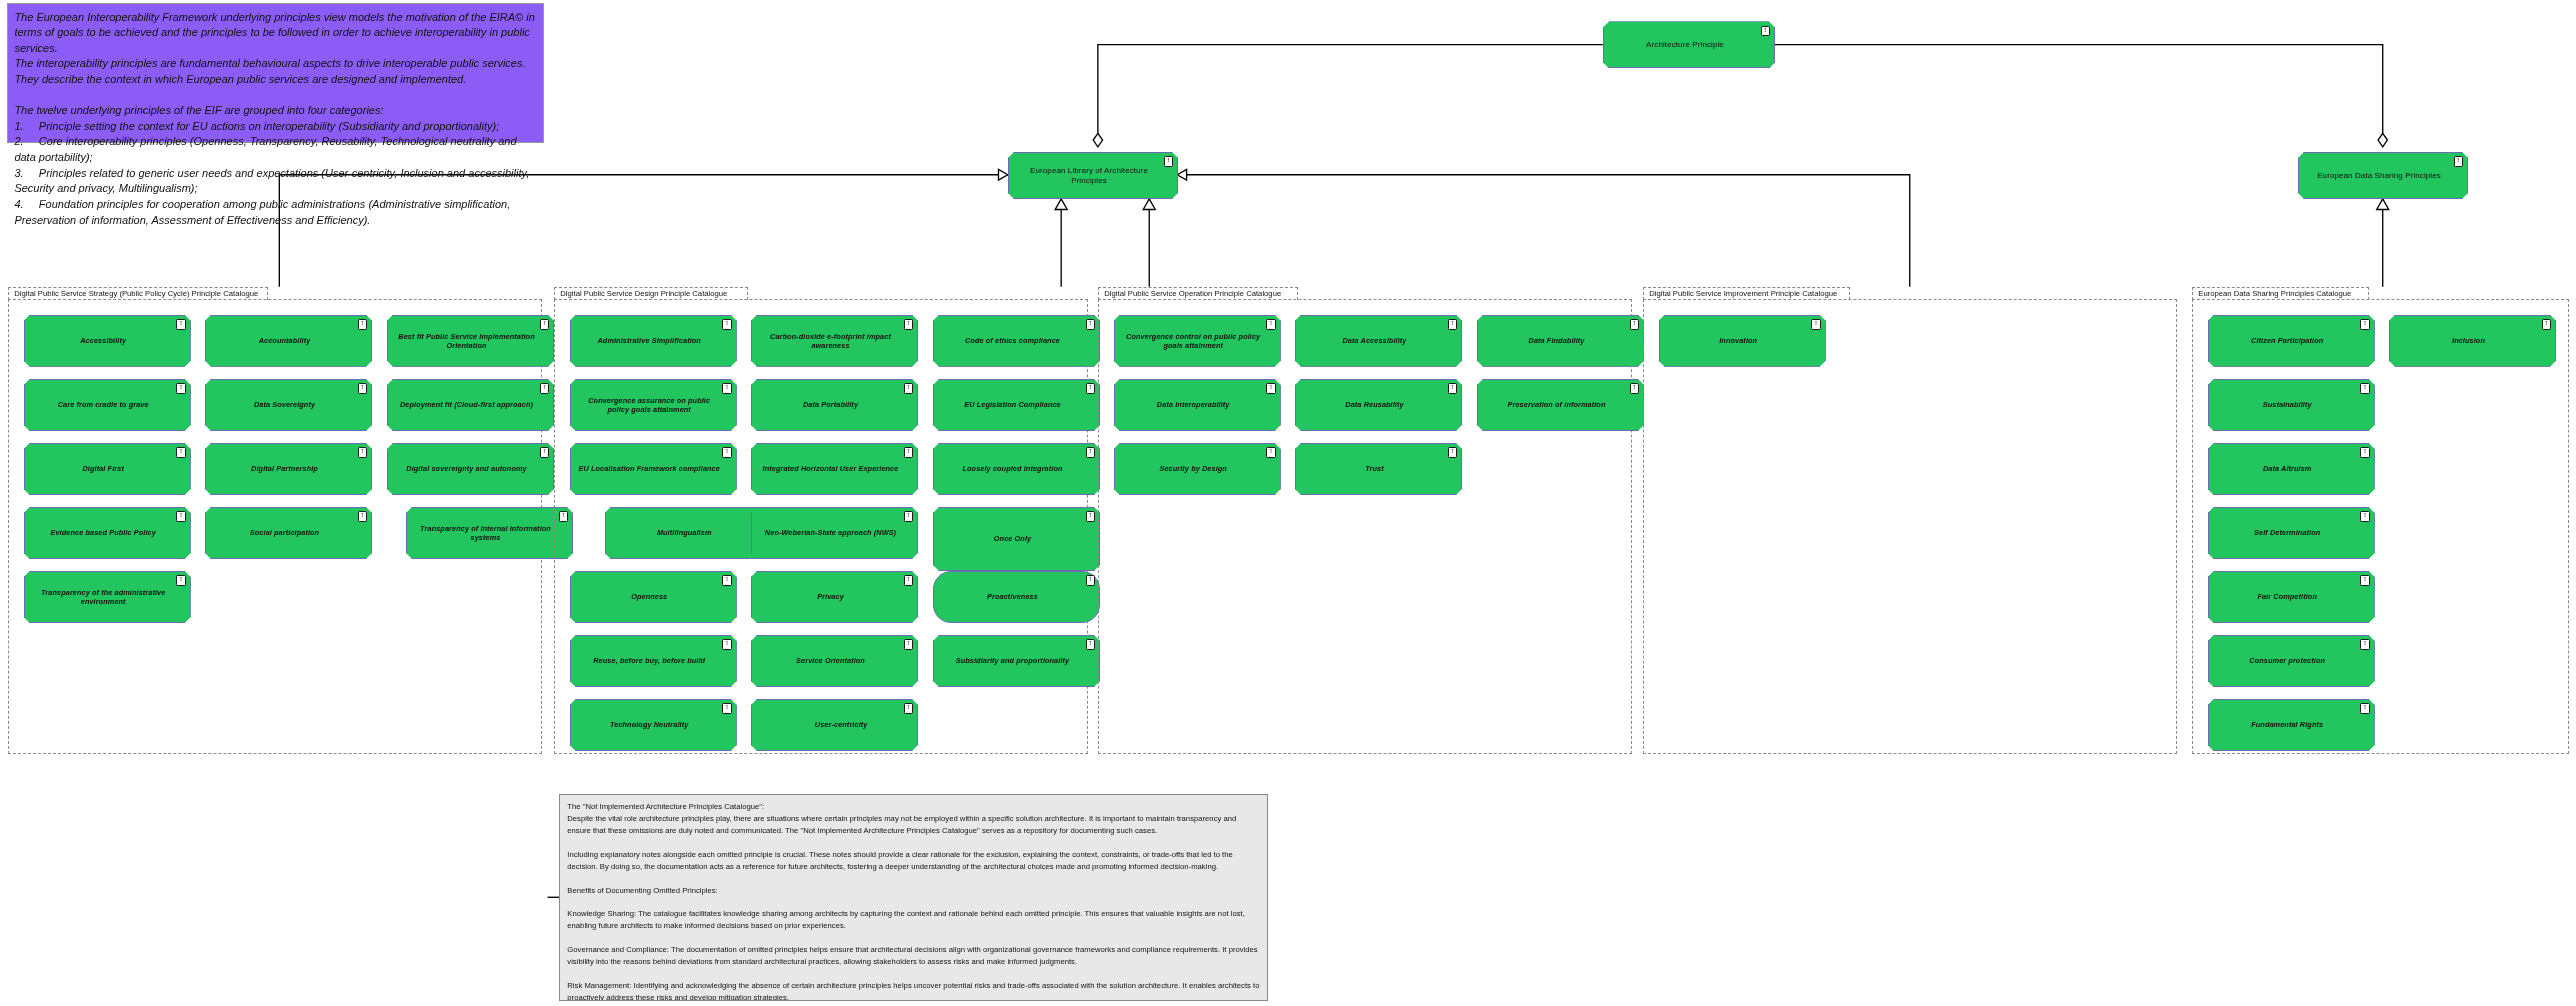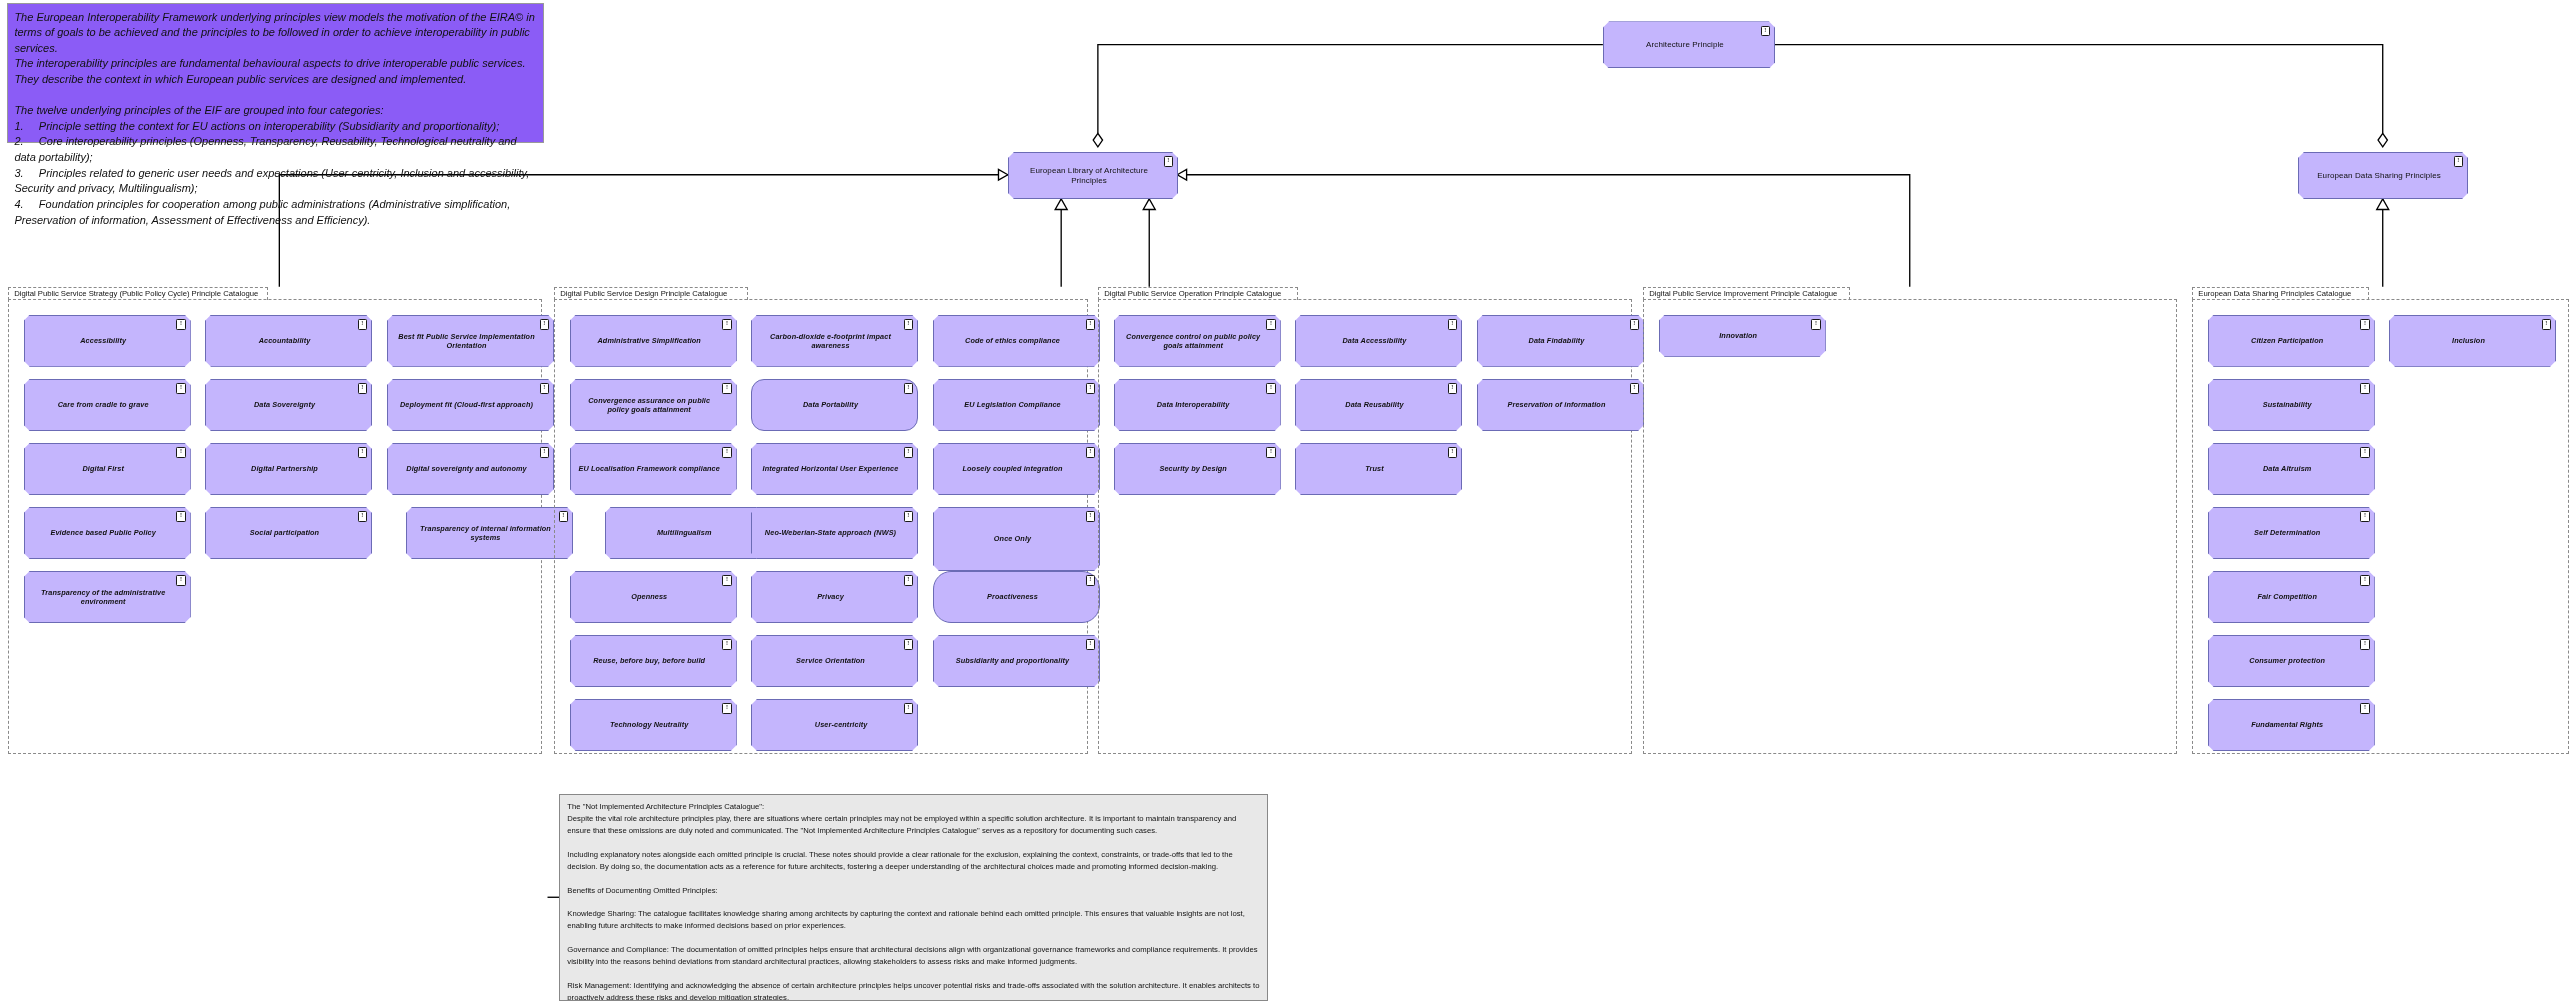--- a/index.html
+++ b/index.html
@@ -10,21 +10,21 @@
   .note{position:absolute;box-sizing:border-box;white-space:pre-wrap;}
   .note-yellow{background:#8b5cf6;border:0.7px solid #999999;padding:5.3px 6.7px;
                font-size:11px;line-height:1.42;color:#111;font-style:italic;}
   .note-grey{background:#e8e8e8;border:0.7px solid #888888;padding:6px 7.3px;
              font-size:7.7px;line-height:1.55;color:#111;}
 
   
   .svg-layer{position:absolute;left:0;top:0;width:2576px;height:1006px;pointer-events:none;}
 
   
-  .principle{position:absolute;box-sizing:border-box;background:#c4b5fd;
+  .principle{position:absolute;box-sizing:border-box;background:#22c55e;
     border:0.7px solid #6b6bb5;display:flex;align-items:center;justify-content:center;
     text-align:center;padding:4px 14.7px 4px 6.7px;
     clip-path:polygon(6px 0,calc(100% - 6px) 0,100% 6px,100% calc(100% - 6px),
                       calc(100% - 6px) 100%,6px 100%,0 calc(100% - 6px),0 6px);
   }
   .principle .label{font-size:7.3px;font-style:italic;font-weight:bold;line-height:1.25;
                     letter-spacing:0.1px;color:#111;}
   .pmark{position:absolute;top:3.3px;right:4px;width:7.3px;height:8.7px;
          border:0.9px solid #1a1a1a;border-radius:1.3px;background:#ffffff;
          font-size:6px;line-height:7.3px;text-align:center;font-weight:bold;
@@ -169,21 +169,21 @@
             <span class="label">Carbon-dioxide e-footprint impact awareness</span>
           </div>
           <div class="principle" style="left: 378px; top: 14.7px; width: 167px; height: 52px;">
             <span class="pmark">!</span>
             <span class="label">Code of ethics compliance</span>
           </div>
           <div class="principle" style="left: 14.7px; top: 79px; width: 167px; height: 52px;">
             <span class="pmark">!</span>
             <span class="label">Convergence assurance on public policy goals attainment</span>
           </div>
-          <div class="principle" style="left: 196px; top: 79px; width: 167px; height: 52px; border-radius: 13px;">
+          <div class="principle" style="left: 196px; top: 79px; width: 167px; height: 52px;">
             <span class="pmark">!</span>
             <span class="label">Data Portability</span>
           </div>
           <div class="principle" style="left: 378px; top: 79px; width: 167px; height: 52px;">
             <span class="pmark">!</span>
             <span class="label">EU Legislation Compliance</span>
           </div>
           <div class="principle" style="left: 14.7px; top: 143px; width: 167px; height: 52px;">
             <span class="pmark">!</span>
             <span class="label">EU Localisation Framework compliance</span>
@@ -275,21 +275,21 @@
           </div>
           <div class="principle" style="left: 196px; top: 143px; width: 167px; height: 52px;">
             <span class="pmark">!</span>
             <span class="label">Trust</span>
           </div>
         </div>
       </div>
       <div class="group" style="left: 1643px; top: 287px; width: 534px; height: 467px;">
         <div class="tab" style="width: 207px;">Digital Public Service Improvement Principle Catalogue</div>
         <div class="body" style="top: 12px; width: 534px; height: 455px;">
-          <div class="principle" style="left: 14.7px; top: 14.7px; width: 167px; height: 42px;">
+          <div class="principle" style="left: 14.7px; top: 14.7px; width: 167px; height: 52px;">
             <span class="pmark">!</span>
             <span class="label">Innovation</span>
           </div>
         </div>
       </div>
       <div class="group" style="left: 2192px; top: 287px; width: 377px; height: 467px;">
         <div class="tab" style="width: 177px;">European Data Sharing Principles Catalogue</div>
         <div class="body" style="top: 12px; width: 377px; height: 455px;">
           <div class="principle" style="left: 14.7px; top: 14.7px; width: 167px; height: 52px;">
             <span class="pmark">!</span>

